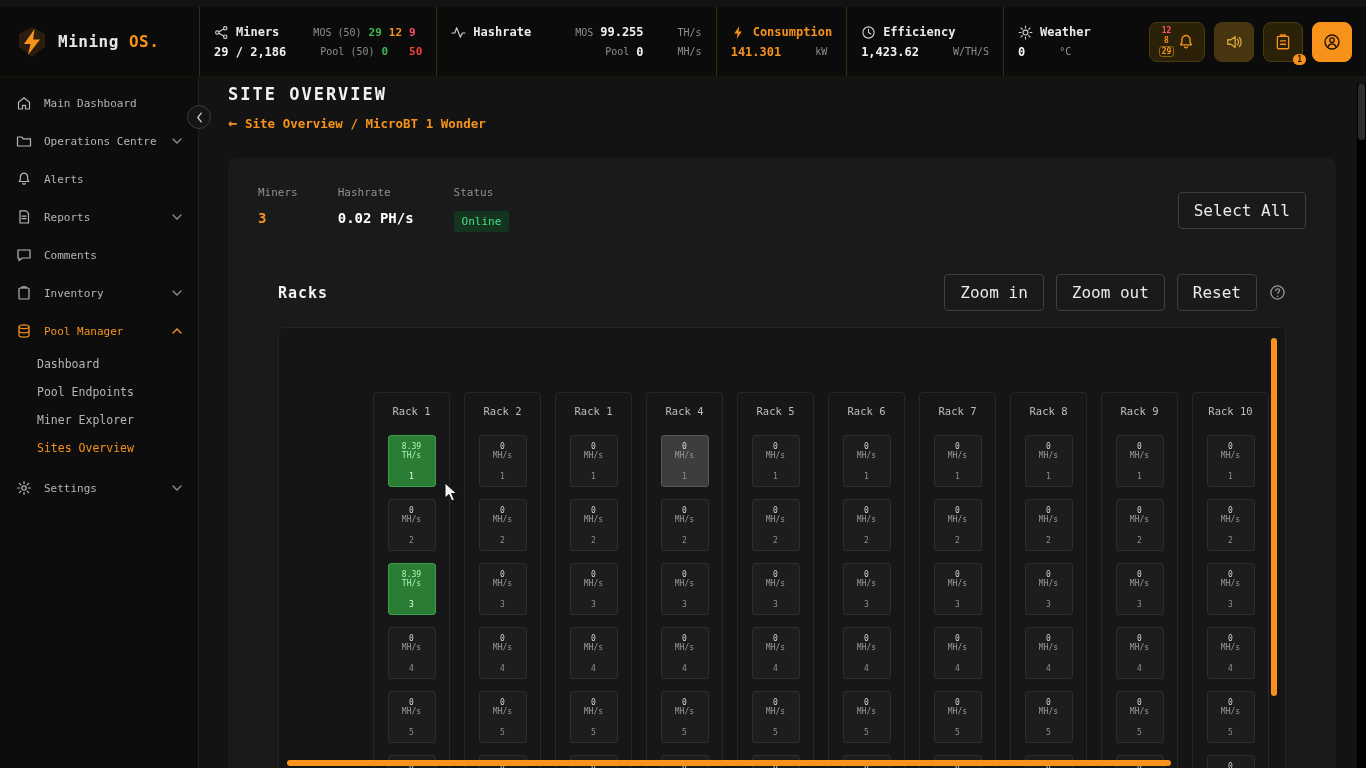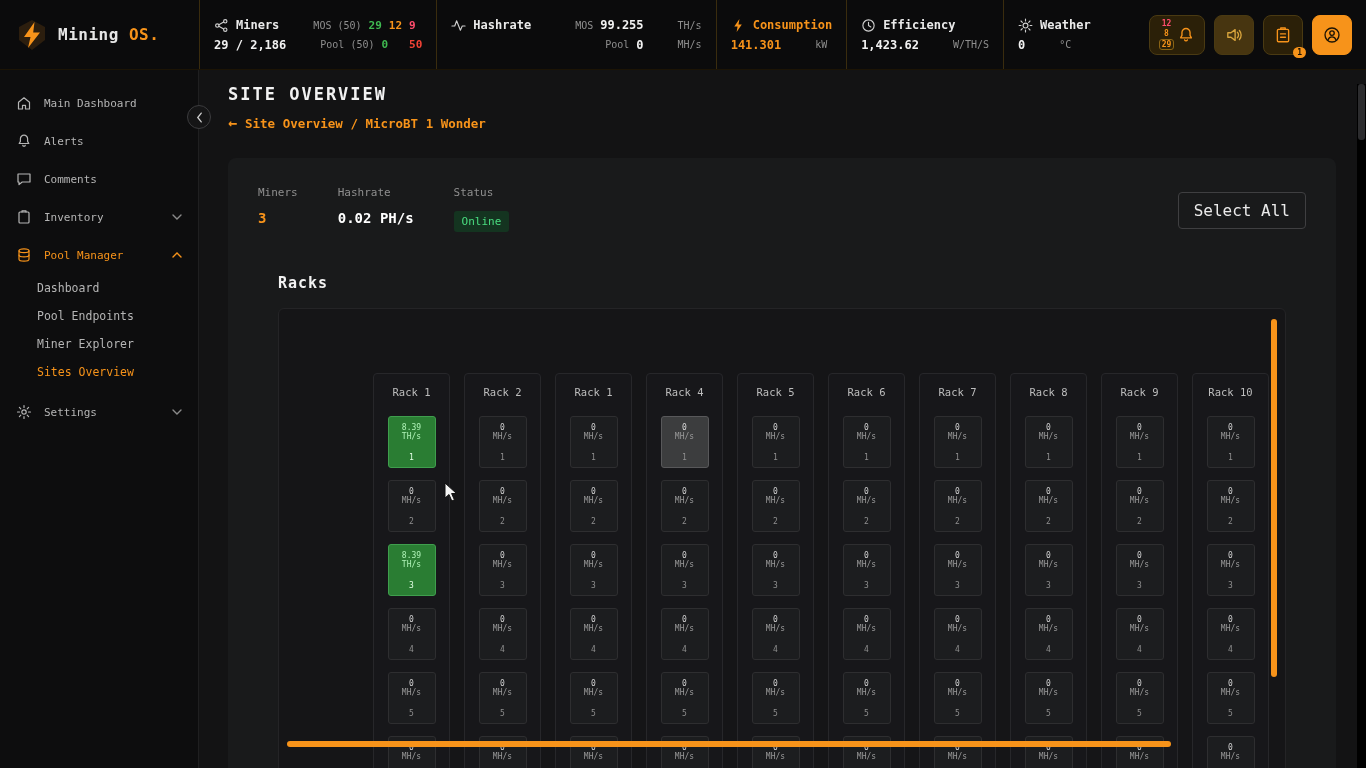--- a/index.html
+++ b/index.html
@@ -1,21 +1,21 @@
 <!DOCTYPE html>
 <html><head>
 <meta charset="utf-8">
 <style>
   * { margin:0; padding:0; box-sizing:border-box; }
   html,body { width:1366px; height:768px; overflow:hidden; background:#0b0b0c; }
   body { font-family:"DejaVu Sans Mono", monospace; color:#e6e6e6; }
   #app { position:relative; width:1366px; height:768px; background:#131314; }
 
   
-  .header { position:absolute; top:0; left:0; right:0; height:70px; background:#0b0b0c;
+  .header { position:absolute; top:7px; left:0; right:0; height:70px; background:#0b0b0c;
             display:flex; align-items:stretch; border-bottom:1px solid #1c1405; z-index:5; }
   .logo-sec { width:199px; display:flex; align-items:center; gap:10px; padding-left:16px; flex:0 0 auto; }
   .logo-badge { width:32px; height:32px; flex:0 0 auto; }
   .brand { font-size:16px; font-weight:bold; letter-spacing:.5px; white-space:nowrap; }
   .brand .accent { color:#f7931a; }
 
   .stat-sec { border-left:1px solid #3a2c0e; padding:0 14px; display:flex; flex-direction:column;
               justify-content:center; gap:5px; white-space:nowrap; }
   .srow { display:flex; align-items:center; gap:7px; }
   .icon { display:inline-flex; }
@@ -283,25 +283,52 @@
         <span class="sicon">
           <svg viewBox="0 0 16 16">
             <path d="M2.5 7.3 8 2.8l5.5 4.5V14h-4v-3.6h-3V14h-4z"></path>
           </svg>
         </span>
         <span class="slabel">Main Dashboard</span>
       </div>
       <div class="side-item">
         <span class="sicon">
           <svg viewBox="0 0 16 16">
+            <path d="M1.5 4h4.2l1.6 1.8h7.2V13h-13z"></path>
+          </svg>
+        </span>
+        <span class="slabel">Operations Centre</span>
+        <span class="chev down">
+          <svg viewBox="0 0 10 6">
+            <polyline points="1,1 5,5 9,1"></polyline>
+          </svg>
+        </span>
+      </div>
+      <div class="side-item">
+        <span class="sicon">
+          <svg viewBox="0 0 16 16">
             <path d="M8 2.2a3.6 3.6 0 0 1 3.6 3.6v2.6l1.2 2.1H3.2l1.2-2.1V5.8A3.6 3.6 0 0 1 8 2.2z"></path>
             <path d="M6.8 12.4a1.3 1.3 0 0 0 2.4 0"></path>
           </svg>
         </span>
         <span class="slabel">Alerts</span>
+      </div>
+      <div class="side-item">
+        <span class="sicon">
+          <svg viewBox="0 0 16 16">
+            <path d="M4 1.8h6l2.5 2.5V14H4z"></path>
+            <path d="M6 7.2h4M6 9.7h4"></path>
+          </svg>
+        </span>
+        <span class="slabel">Reports</span>
+        <span class="chev down">
+          <svg viewBox="0 0 10 6">
+            <polyline points="1,1 5,5 9,1"></polyline>
+          </svg>
+        </span>
       </div>
       <div class="side-item">
         <span class="sicon">
           <svg viewBox="0 0 16 16">
             <path d="M2 3h12v8H6.2L3 13.6V11H2z"></path>
           </svg>
         </span>
         <span class="slabel">Comments</span>
       </div>
       <div class="side-item">
@@ -378,20 +405,31 @@
         <div class="sum-col">
           <div class="sum-label">Status</div>
           <span class="status-badge">Online</span>
         </div>
         <button class="btn select-all">Select All</button>
       </div>
 
       <div class="racks-section">
         <div class="racks-header">
           <span class="racks-title">Racks</span>
+          <div class="racks-actions">
+            <button class="btn">Zoom in</button>
+            <button class="btn">Zoom out</button>
+            <button class="btn">Reset</button>
+            <span class="help-icon">
+              <svg viewBox="0 0 16 16">
+                  <circle cx="8" cy="8" r="6.2"></circle>
+                  <path d="M6.3 6.2c.2-1 1-1.6 1.9-1.6 1 0 1.8.7 1.8 1.6 0 1.2-1.7 1.3-1.7 2.6M8 11.4v.3"></path>
+                </svg>
+            </span>
+          </div>
         </div>
 
         <div class="racks-panel">
           <div class="racks-row">
               <div class="rack">
                 <div class="rack-label">Rack 1</div>
                 <div class="cells">
                   <div class="cell on">
                     <div class="cv">8.39</div>
                     <div class="cu">TH/s</div>

